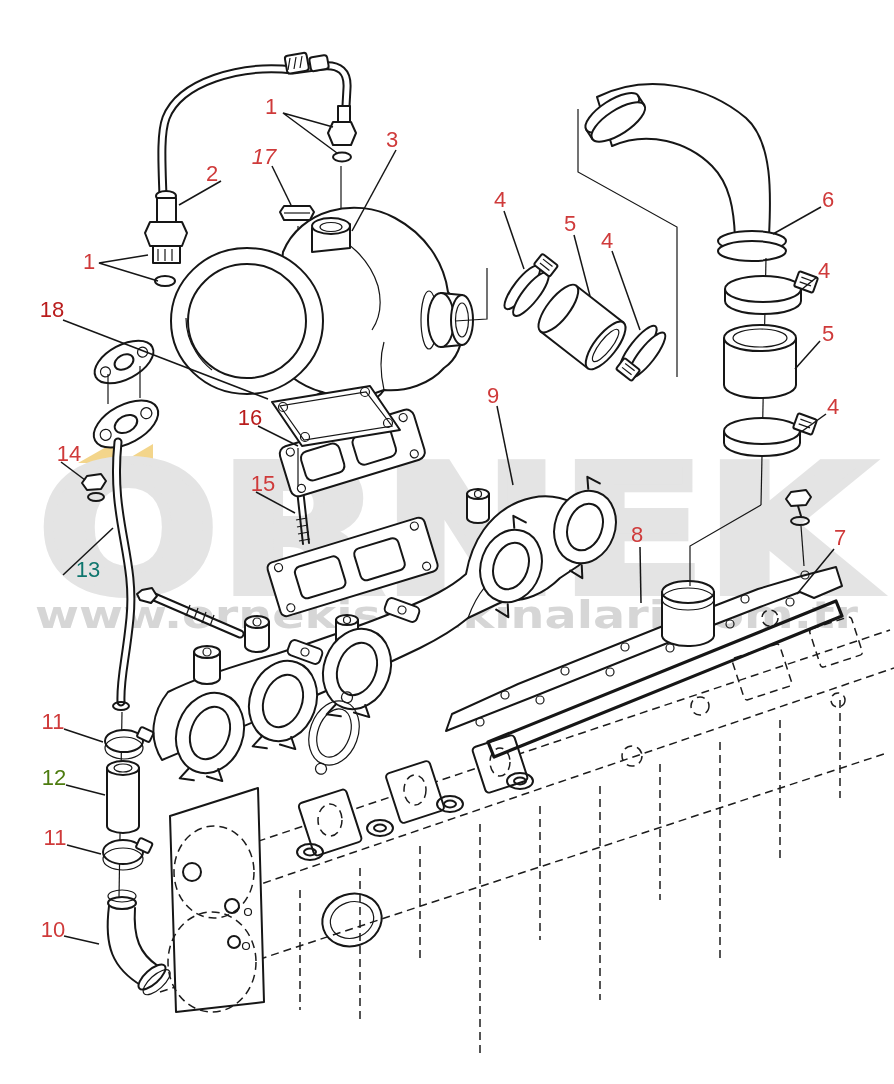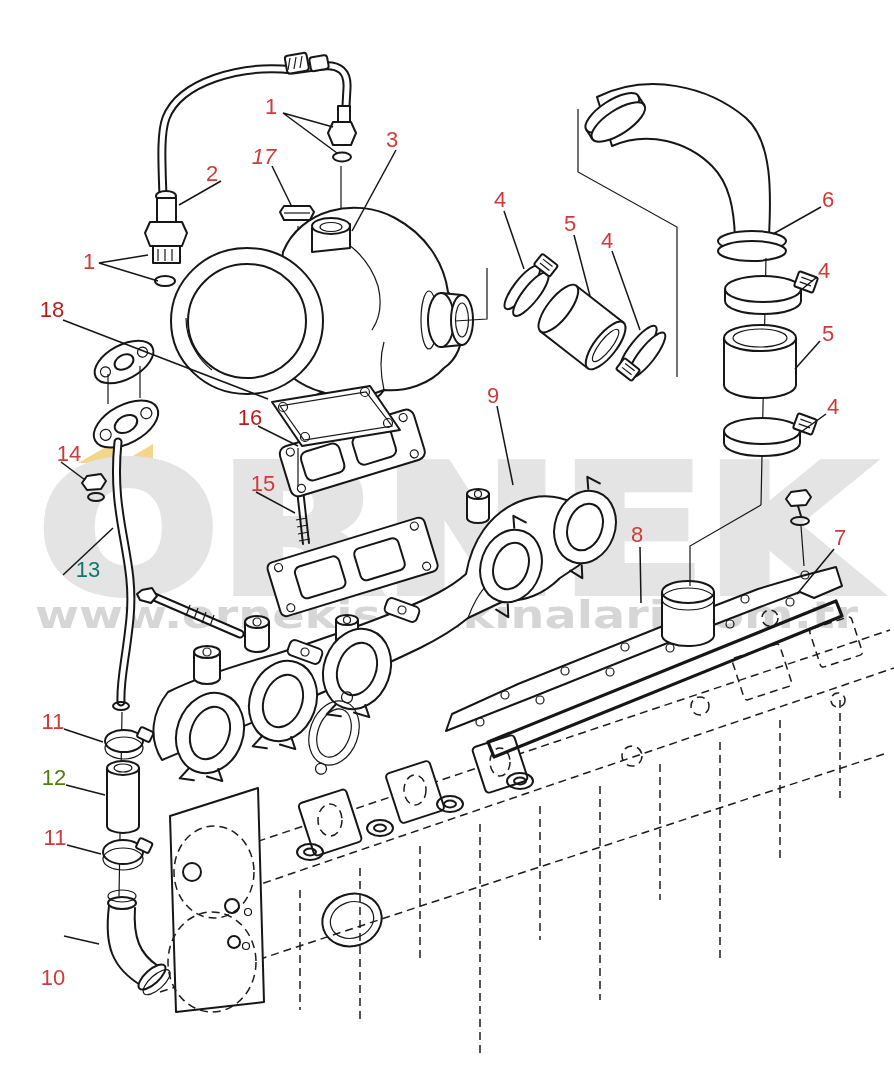--- a/index.html
+++ b/index.html
@@ -495,16 +495,16 @@
       <span class="callout" style="left: 52px; top: 454px; color: rgb(207, 58, 58); margin-left: 17px;">14</span>
       <span class="callout" style="left: 52px; top: 570px; color: #0f766e; margin-left: 36px;">13</span>
       <span class="callout" style="left: 250px; top: 418px; color: #b91c1c;">16</span>
       <span class="callout" style="left: 248px; top: 484px; color: rgb(207, 58, 58); margin-left: 15px;">15</span>
       <span class="callout" style="left: 493px; top: 396px; color: rgb(207, 58, 58);">9</span>
       <span class="callout" style="left: 637px; top: 535px; color: rgb(207, 58, 58);">8</span>
       <span class="callout" style="left: 840px; top: 538px; color: rgb(207, 58, 58);">7</span>
       <span class="callout" style="left: 53px; top: 722px; color: rgb(207, 58, 58);">11</span>
       <span class="callout" style="left: 54px; top: 778px; color: #4d7c0f;">12</span>
       <span class="callout" style="left: 55px; top: 838px; color: rgb(207, 58, 58);">11</span>
-      <span class="callout" style="left: 53px; top: 930px; color: rgb(207, 58, 58); margin-top: 48px;">10</span>
+      <span class="callout" style="left: 53px; top: 930px; color: rgb(207, 58, 58);">10</span>
     </div>
 
 </div>
 
 </body></html>

